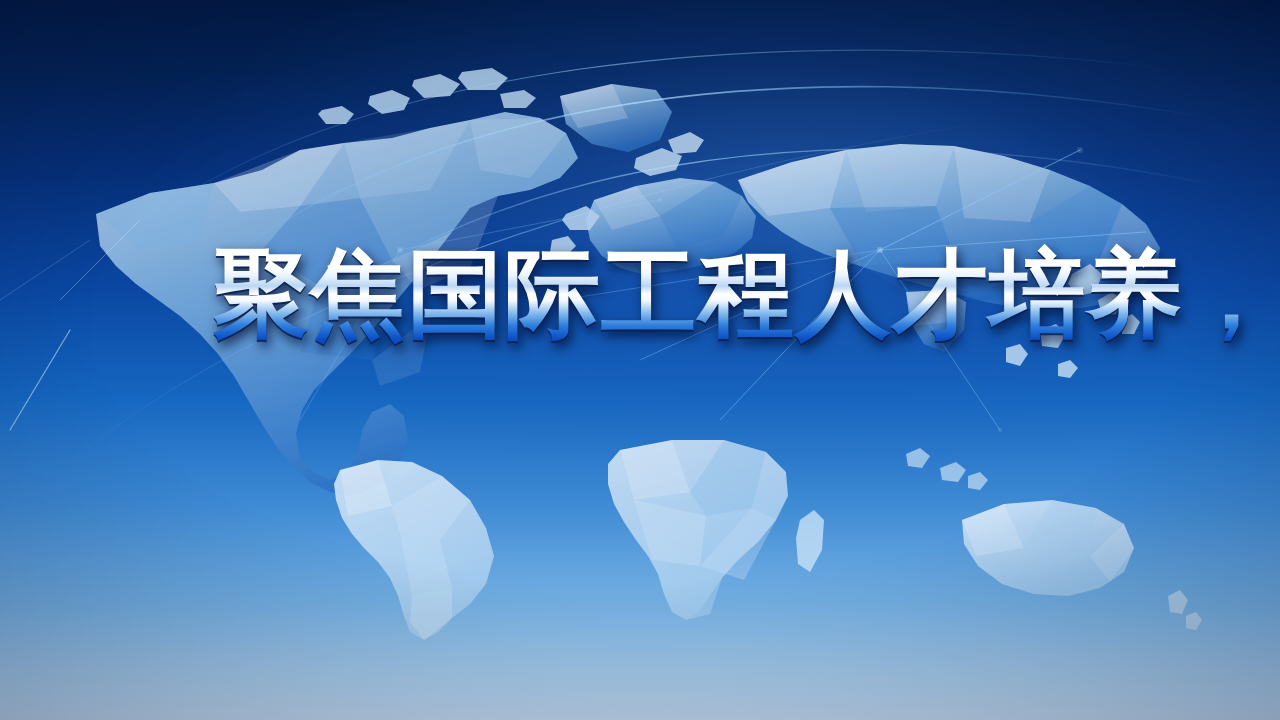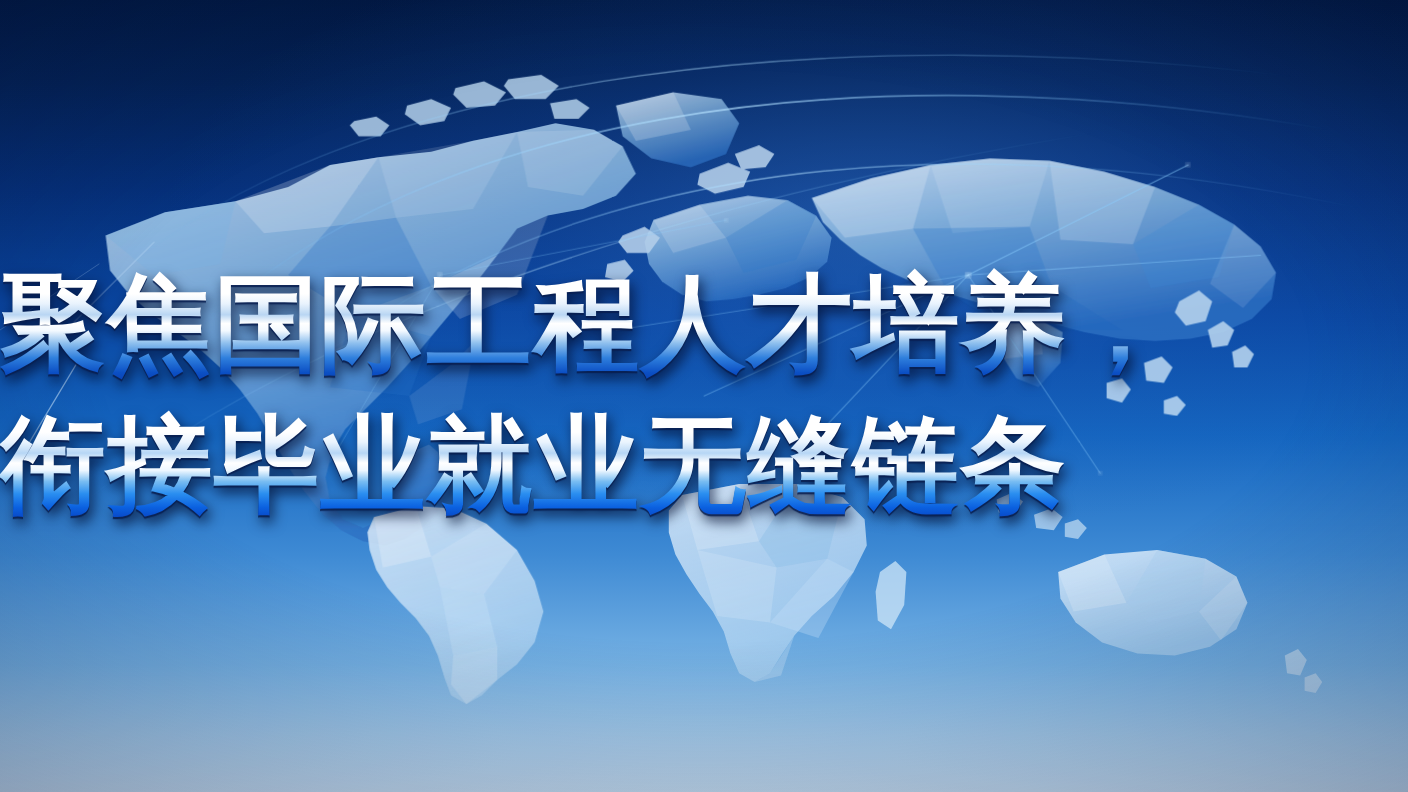--- a/index.html
+++ b/index.html
@@ -55,21 +55,21 @@
     inset: 0;
   }
   .map-layer svg { display:block; width:1280px; height:720px; }
 
   
   .headline {
     position: absolute;
     left: 0;
     right: 0;
     top: 232px;
-    text-align: left;
+    text-align: right;
     pointer-events: none;
   }
   .line {
     display: block;
     font-family: "DejaVu Sans", "Liberation Sans", sans-serif;
     font-weight: 700;
     font-size: 96px;
     line-height: 124px;
     letter-spacing: 1px;
     white-space: nowrap;
@@ -312,20 +312,15 @@
   </div>
 
   <div class="bg-vignette"></div>
 
   <div class="headline">
     <div class="line line-1">
       <span class="outline">聚焦国际工程人才培养，</span>
       <span class="outline2">聚焦国际工程人才培养，</span>
       <span class="face">聚焦国际工程人才培养，</span>
     </div>
-    <div class="line line-2">
-      <span class="outline">衔接毕业就业无缝链条</span>
-      <span class="outline2">衔接毕业就业无缝链条</span>
-      <span class="face">衔接毕业就业无缝链条</span>
-    </div>
   </div>
 
 </div>
 
 </body></html>

